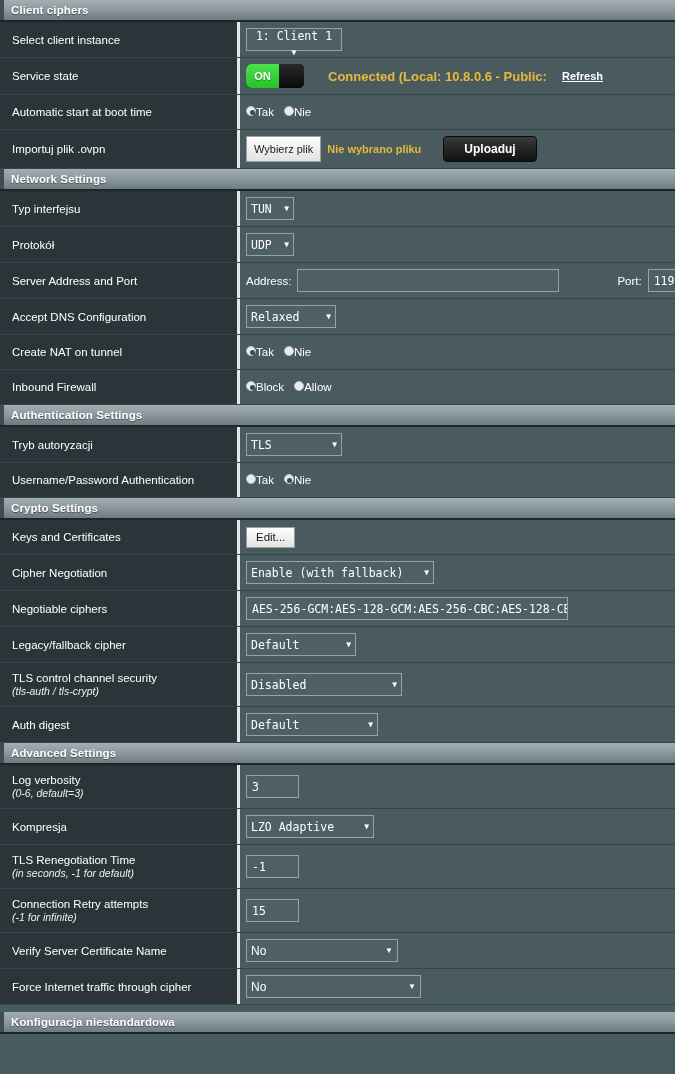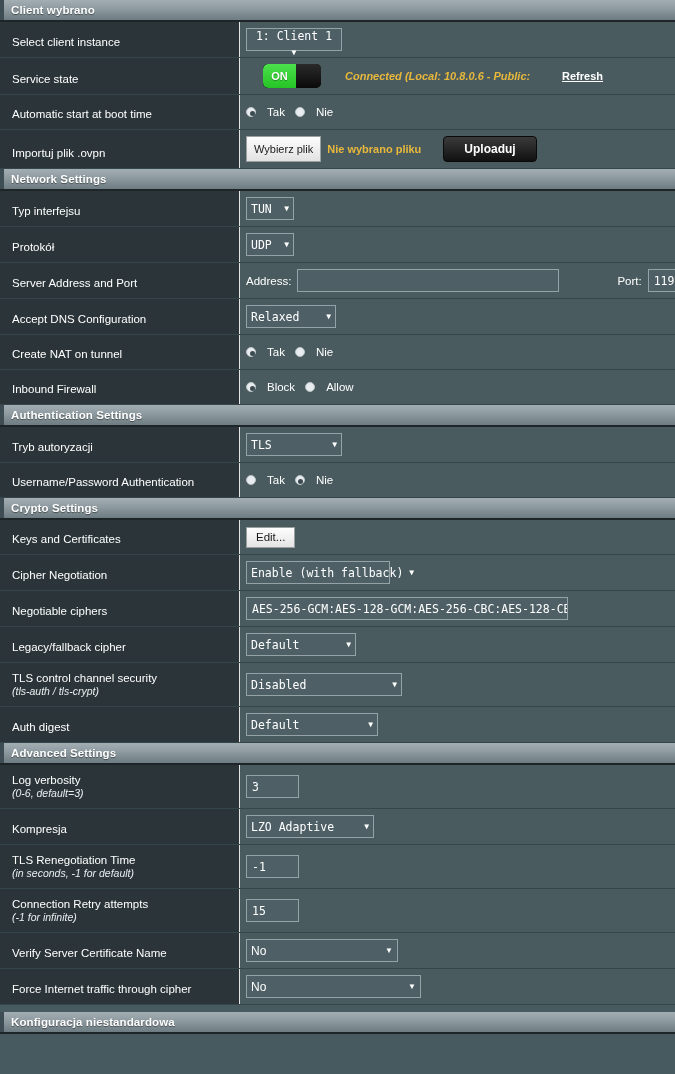--- a/index.html
+++ b/index.html
@@ -31,22 +31,22 @@
     text-shadow: 0 1px 1px rgba(0,0,0,.45);
   }
 
   
   .row { display: flex; min-height: 35px; border-bottom: 1px solid #35464b; }
   .row:last-child { border-bottom: none; }
   .lab {
     width: 240px; flex: 0 0 240px;
     background: #2b3539;
     padding: 8px 0 8px 12px;
-    display: flex; flex-direction: column; justify-content: flex-end;
-    border-right: 1px solid #e5e5e5;
+    display: flex; flex-direction: column; justify-content: center;
+    border-right: 3px solid #e5e5e5;
   }
   .lab .l1 { font-size: 11.5px; color: #ffffff; line-height: 14px; }
   .lab .l2 { font-size: 10.5px; color: #e9eef0; font-style: italic; line-height: 13px; }
   .val {
     flex: 1 1 auto; background: #4a5b60;
     display: flex; align-items: center;
     padding: 6px 8px 6px 6px;
     gap: 6px;
   }
 
@@ -73,54 +73,53 @@
     font-family: "DejaVu Sans Mono", monospace;
     font-size: 11.5px;
     height: 23px;
     padding: 0 5px;
     display: flex; align-items: center;
     white-space: nowrap; overflow: hidden;
   }
 
   
   .radios { display: flex; align-items: center; gap: 10px; }
-  .rad { display: flex; align-items: center; gap: 11px; }
+  .rad { display: flex; align-items: flex-start; gap: 0; }
   .rad .dot {
     width: 10px; height: 10px; border-radius: 50%;
     background: #e8ecee; border: 1px solid #b9c3c6;
     display: inline-block; position: relative; flex: 0 0 10px;
   }
   .rad.on .dot::after {
     content: ""; position: absolute; left: 2.5px; top: 2.5px;
     width: 5px; height: 5px; border-radius: 50%; background: #3a4a50;
   }
   .rad .rl { font-size: 11.5px; color: #ffffff; }
 
   
   .toggle {
     width: 58px; height: 24px; border-radius: 5px;
     background: #111111; display: flex; align-items: center;
     overflow: hidden; flex: 0 0 58px;
     box-shadow: inset 0 1px 2px rgba(0,0,0,.6);
-    margin-left: 17px;
   }
   .toggle .on {
     width: 33px; height: 24px;
     background: linear-gradient(to bottom,#4ce04c,#25c425);
     display: flex; align-items: center; justify-content: center;
     font-size: 11px; font-weight: bold; color: #ffffff;
     border-radius: 5px 0 0 5px;
     text-shadow: 0 1px 1px rgba(0,0,0,.35);
   }
   .toggle .knob {
     flex: 1; height: 24px;
     background: linear-gradient(to bottom,#2a2a2a,#0a0a0a);
     border-radius: 0 5px 5px 0;
   }
-  .status { font-size: 11px; color: #e8b83b; font-weight: bold; white-space: nowrap; font-style: italic; }
+  .status { font-size: 13px; color: #e8b83b; font-weight: bold; white-space: nowrap; }
   .reflink {
     font-size: 11px; color: #ffffff; text-decoration: underline;
     margin-left: auto; margin-right: 64px; white-space: nowrap; font-weight: bold;
   }
 
   
   .filebtn {
     background: linear-gradient(to bottom,#fdfdfd,#e2e2e2);
     border: 1px solid #9aa0a2;
     color: #1a1a1a; font-size: 11px;
@@ -147,21 +146,21 @@
 
   
   .ta-wrap { padding: 4px 5px 0 5px; background: #475a5f; }
   .spacer { height: 7px; background: #475a5f; }
 </style>
 </head>
 <body>
 
 <div class="page">
     <div class="sect-head">
-      <span class="t">Client wybrano</span>
+      <span class="t">Client ciphers</span>
     </div>
     <div class="row">
       <div class="lab">
         <div class="l1">Select client instance</div>
       </div>
       <div class="val">
         <div class="sel" style="width: 96px; flex-direction: column;">
           <span>1: Client 1</span>
           <span class="arw">▼</span>
         </div>
@@ -332,21 +331,21 @@
       </div>
       <div class="val">
         <span class="editbtn">Edit...</span>
       </div>
     </div>
     <div class="row">
       <div class="lab">
         <div class="l1">Cipher Negotiation</div>
       </div>
       <div class="val">
-        <div class="sel" style="width: 144px;">
+        <div class="sel" style="width: 188px;">
           <span>Enable (with fallback)</span>
           <span class="arw">▼</span>
         </div>
       </div>
     </div>
     <div class="row">
       <div class="lab">
         <div class="l1">Negotiable ciphers</div>
       </div>
       <div class="val">

